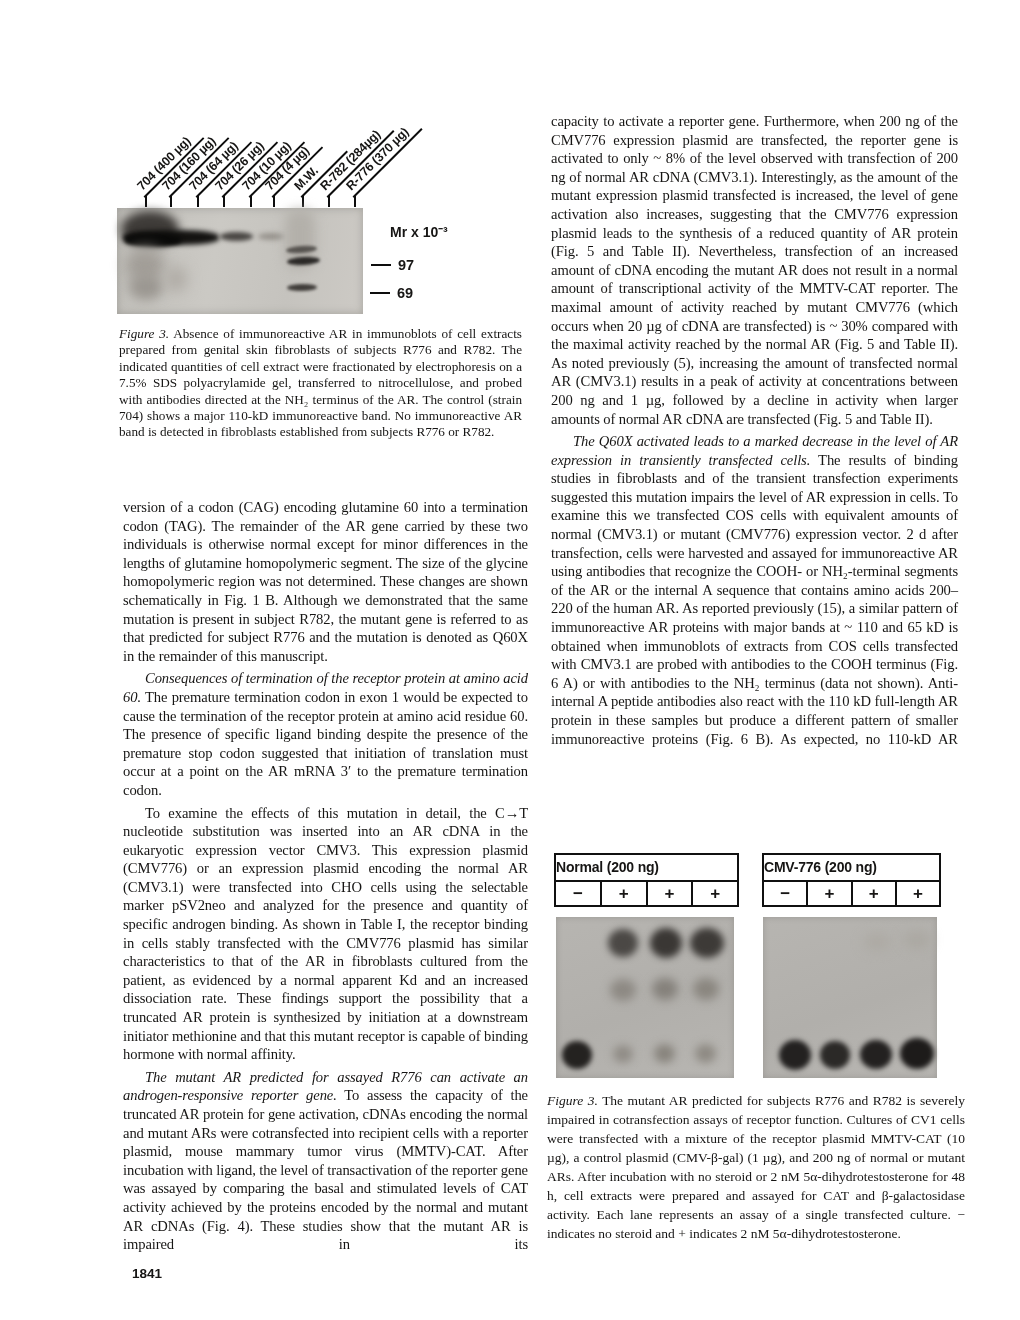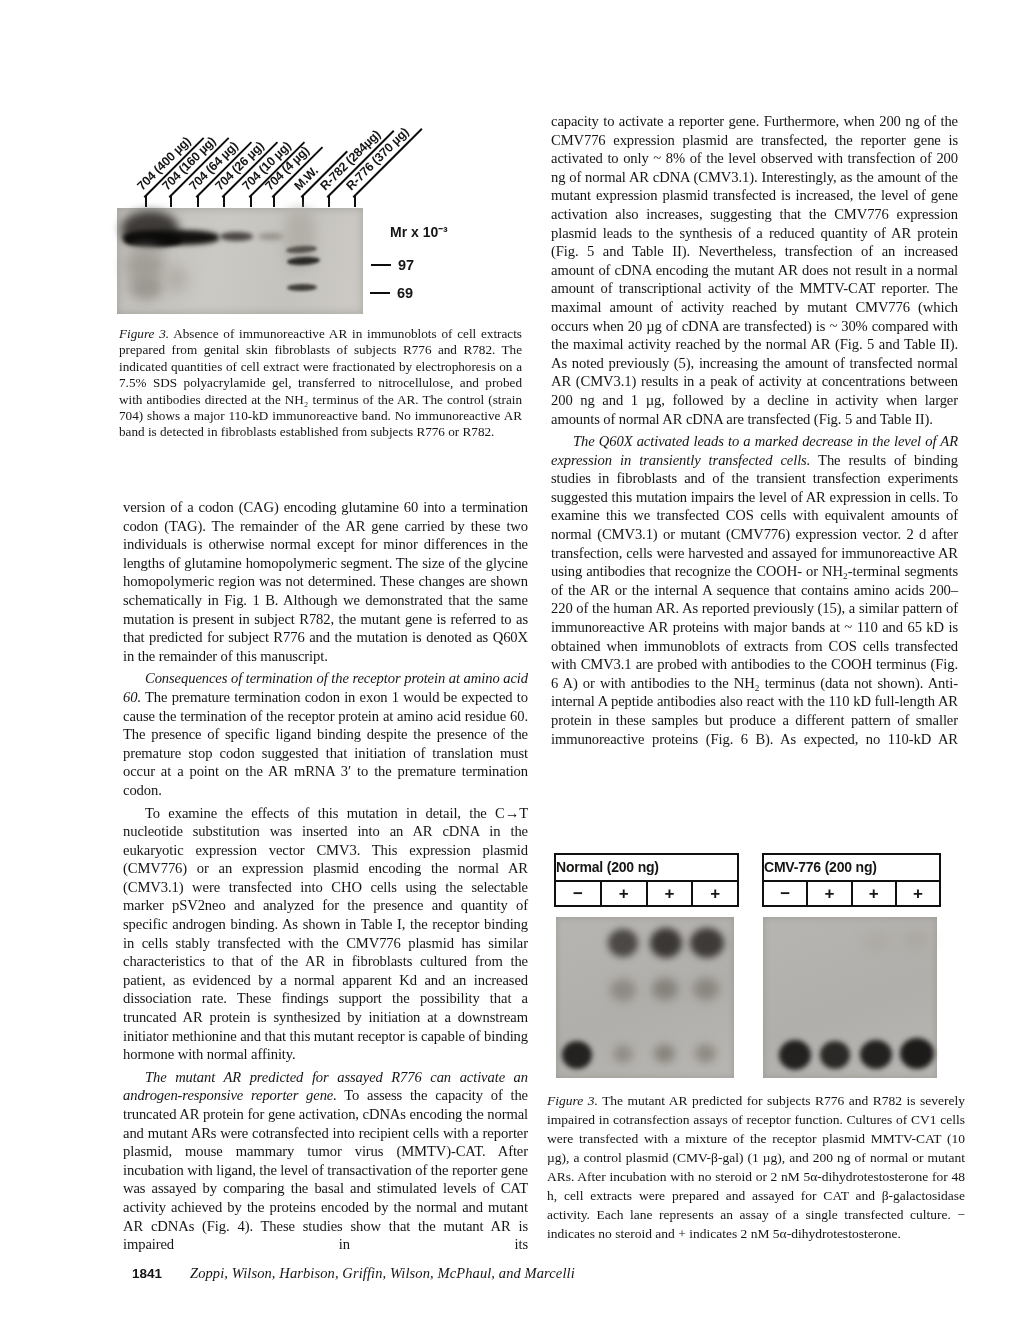--- a/index.html
+++ b/index.html
@@ -166,15 +166,14 @@
     <div class="spot" style="left:97px;top:123px;width:32px;height:29px;background:#232120;filter:blur(2.5px);"></div>
     <div class="spot" style="left:137px;top:121px;width:34px;height:31px;background:#1d1b1a;filter:blur(2.5px);"></div>
   </div>
 
   <div class="caption f4" style="left:547px;top:1091px;width:418px;">
     <span class="it">Figure 3.</span>
     <span>The mutant AR predicted for subjects R776 and R782 is severely impaired in cotransfection assays of receptor function. Cultures of CV1 cells were transfected with a mixture of the receptor plasmid MMTV-CAT (10 µg), a control plasmid (CMV-β-gal) (1 µg), and 200 ng of normal or mutant ARs. After incubation with no steroid or 2 nM 5α-dihydrotestosterone for 48 h, cell extracts were prepared and assayed for CAT and β-galactosidase activity. Each lane represents an assay of a single transfected culture. − indicates no steroid and + indicates 2 nM 5α-dihydrotestosterone.</span>
   </div>
 
   <div id="footer-page">1841</div>
-  <div id="footer-authors">Zoppi, Wilson, Harbison, Griffin, Wilson, McPhaul, and Marcelli</div>
 
 </div>
 
 </body></html>

